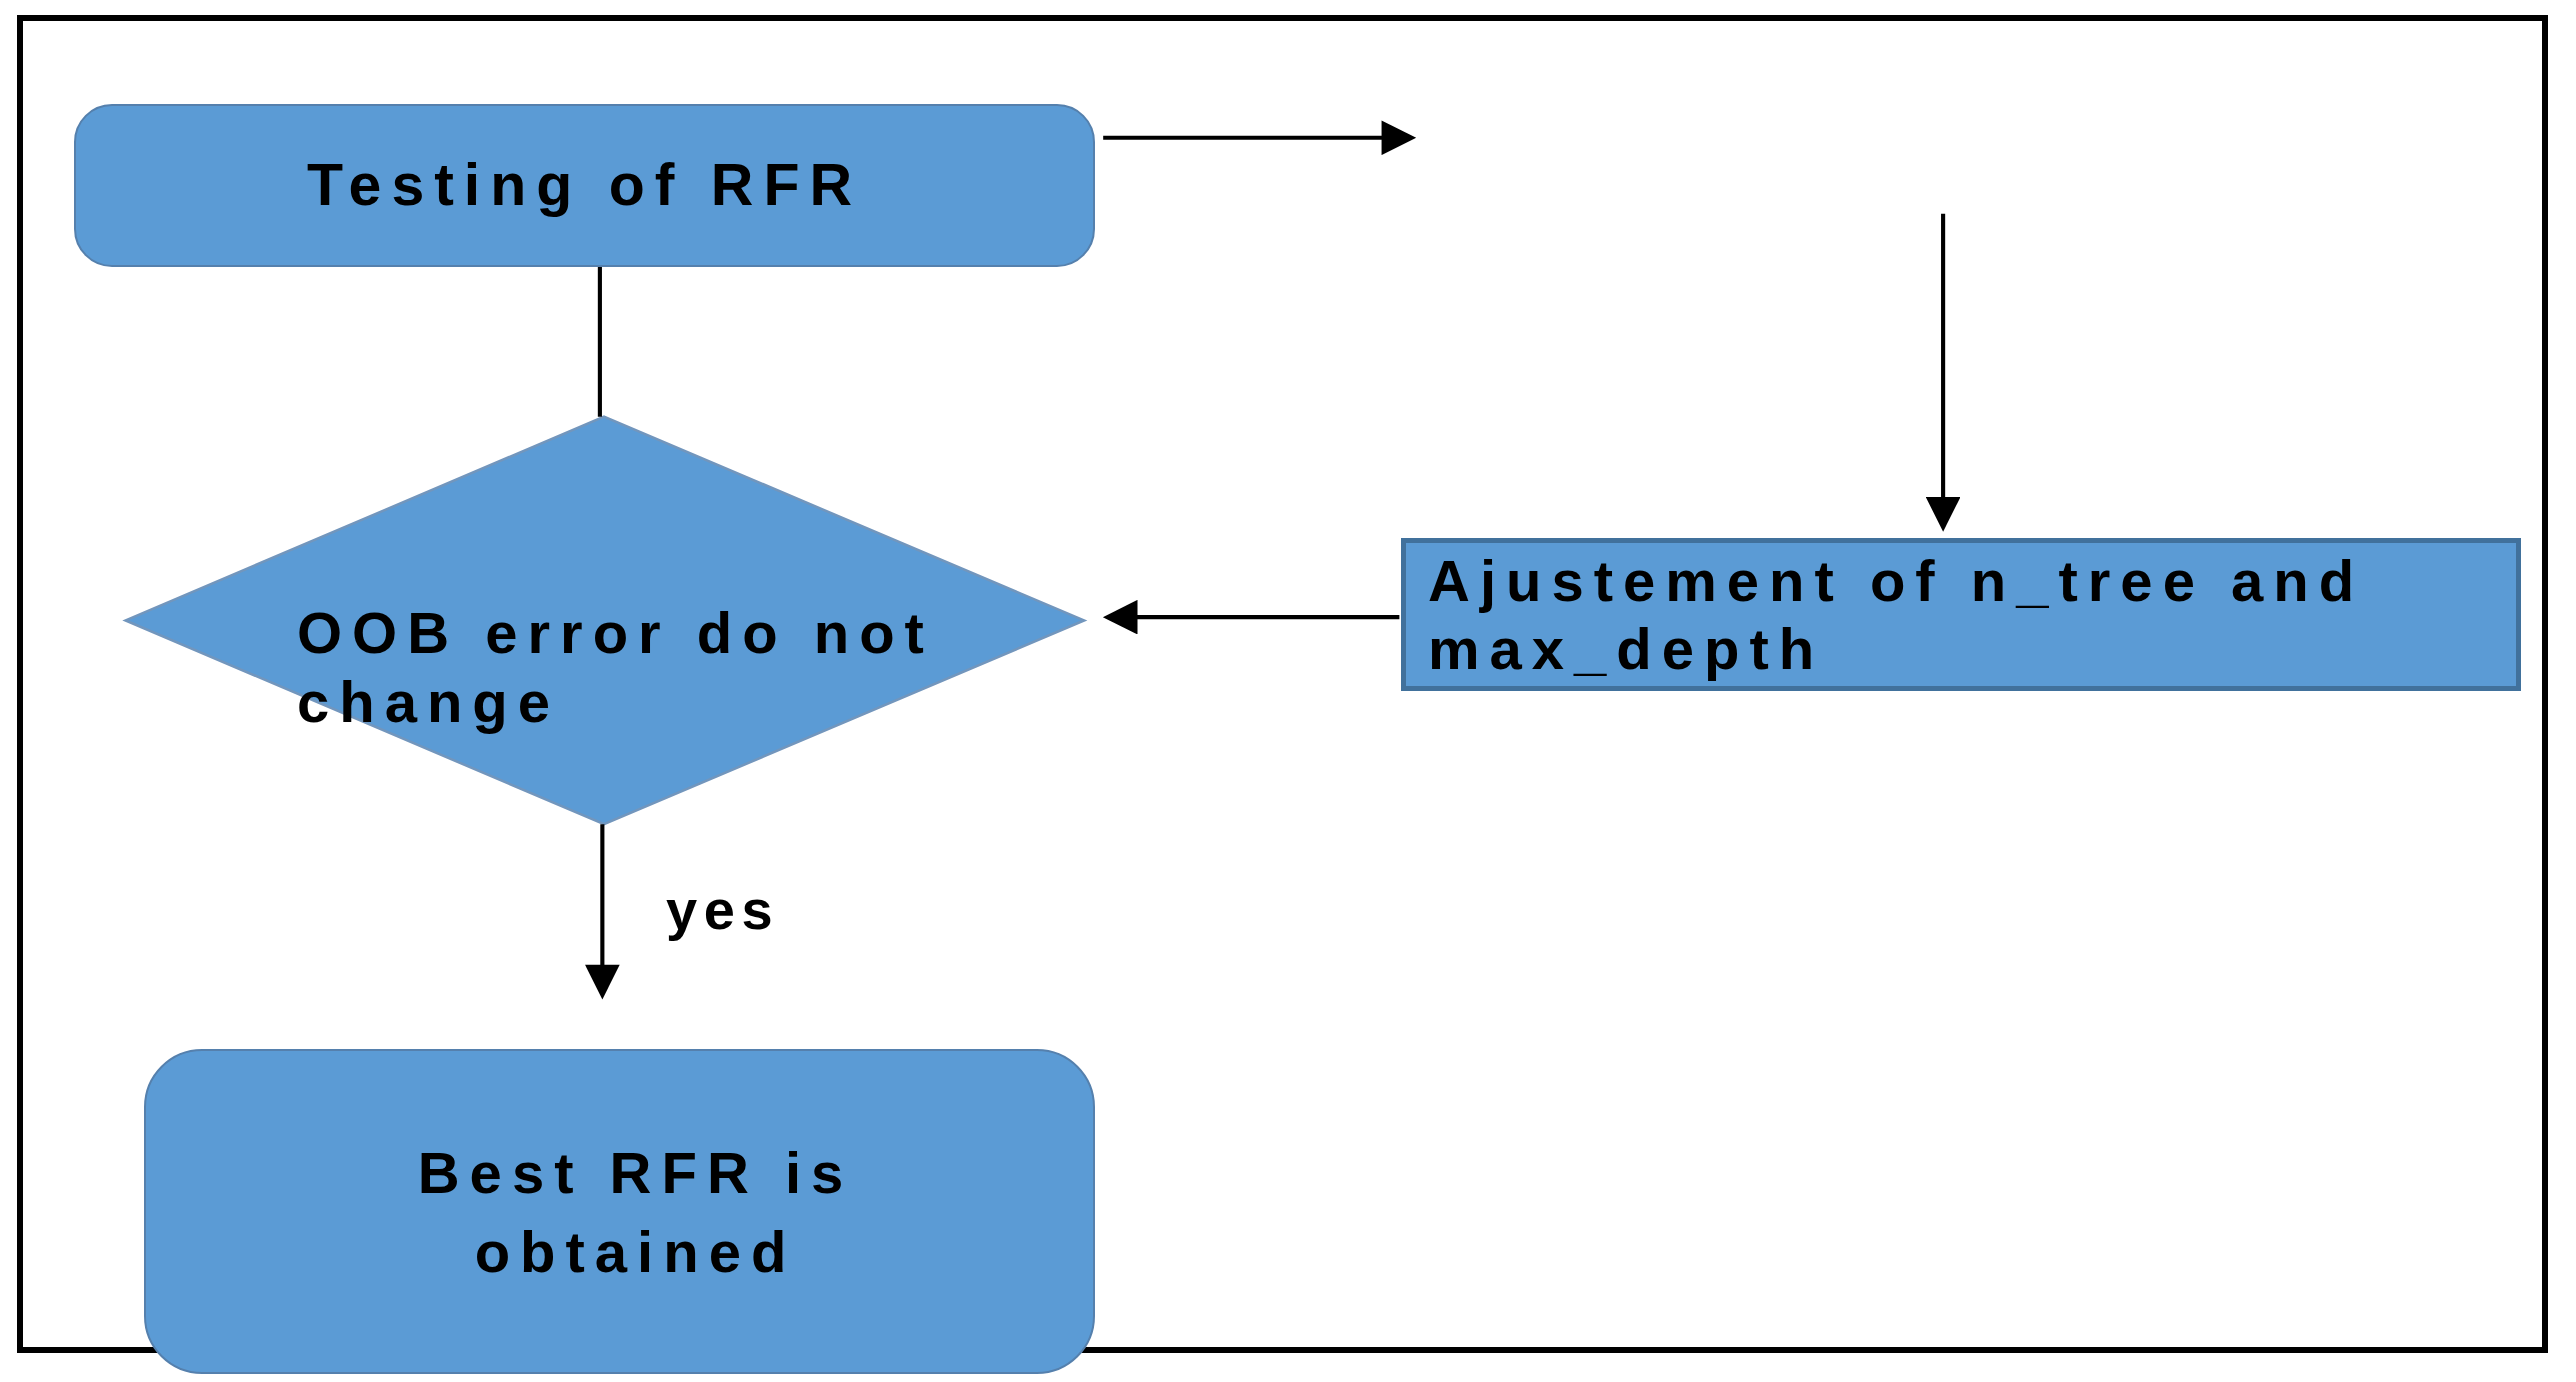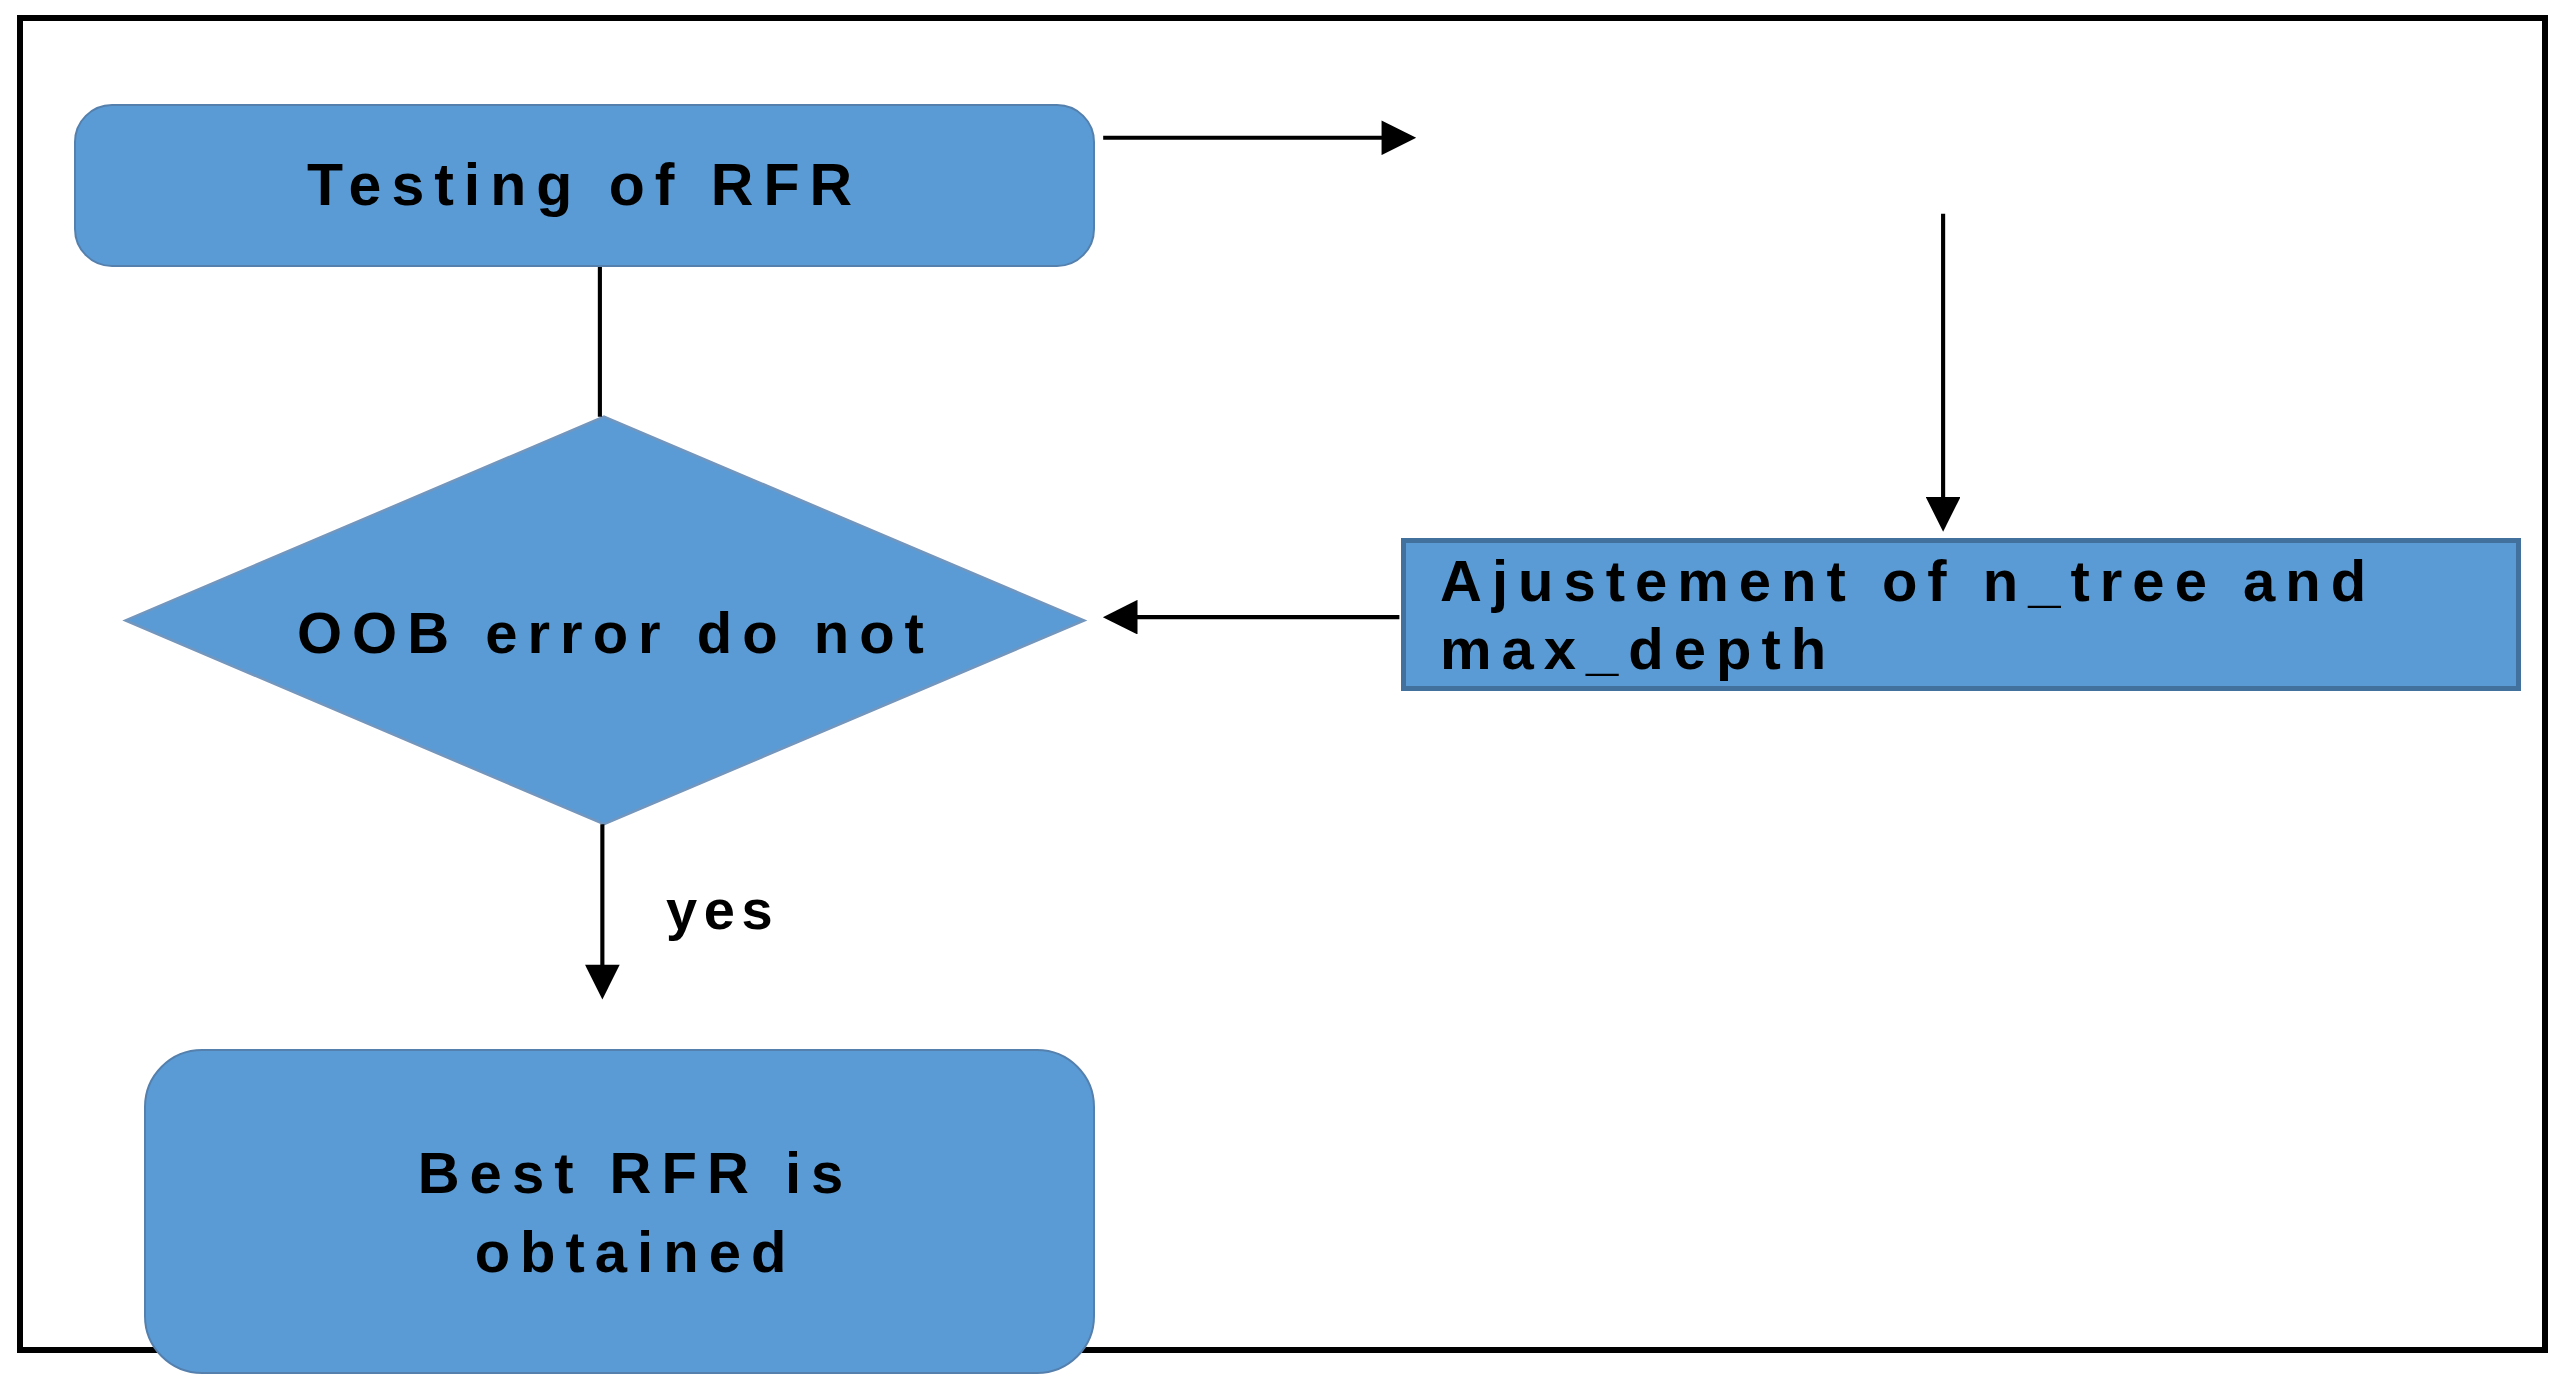--- a/index.html
+++ b/index.html
@@ -67,21 +67,21 @@
     width: 1097px; height: 154px;
     justify-content: center;
     text-align: center;
     font-size: 59px;
   }
   #node-adjustment {
     left: 1401px; top: 538px;
     width: 1120px; height: 153px;
     font-size: 58px;
     line-height: 68px;
-    padding-left: 34px;
+    padding-left: 22px;
     align-items: center;
     text-align: left;
   }
   #node-best {
     left: 144px; top: 1001px;
     width: 951px; height: 325px;
     border-radius: 58px;
     font-size: 58px;
     line-height: 79px;
     padding-left: 32px;
@@ -144,20 +144,21 @@
 
   <div class="node rect" id="node-adjustment">
     <span>
       <span>Ajustement of n_tree and</span><br>
       <span>max_depth</span>
     </span>
   </div>
 
   <div id="decision-label">
     <span>OOB error do not</span><br>
+    <span>change</span>
   </div>
 
   <div class="node rounded" id="node-best">
     <span>
       <span>Best RFR is</span><br>
       <span>obtained</span>
     </span>
   </div>
 
   <div id="yes-label">yes</div>

